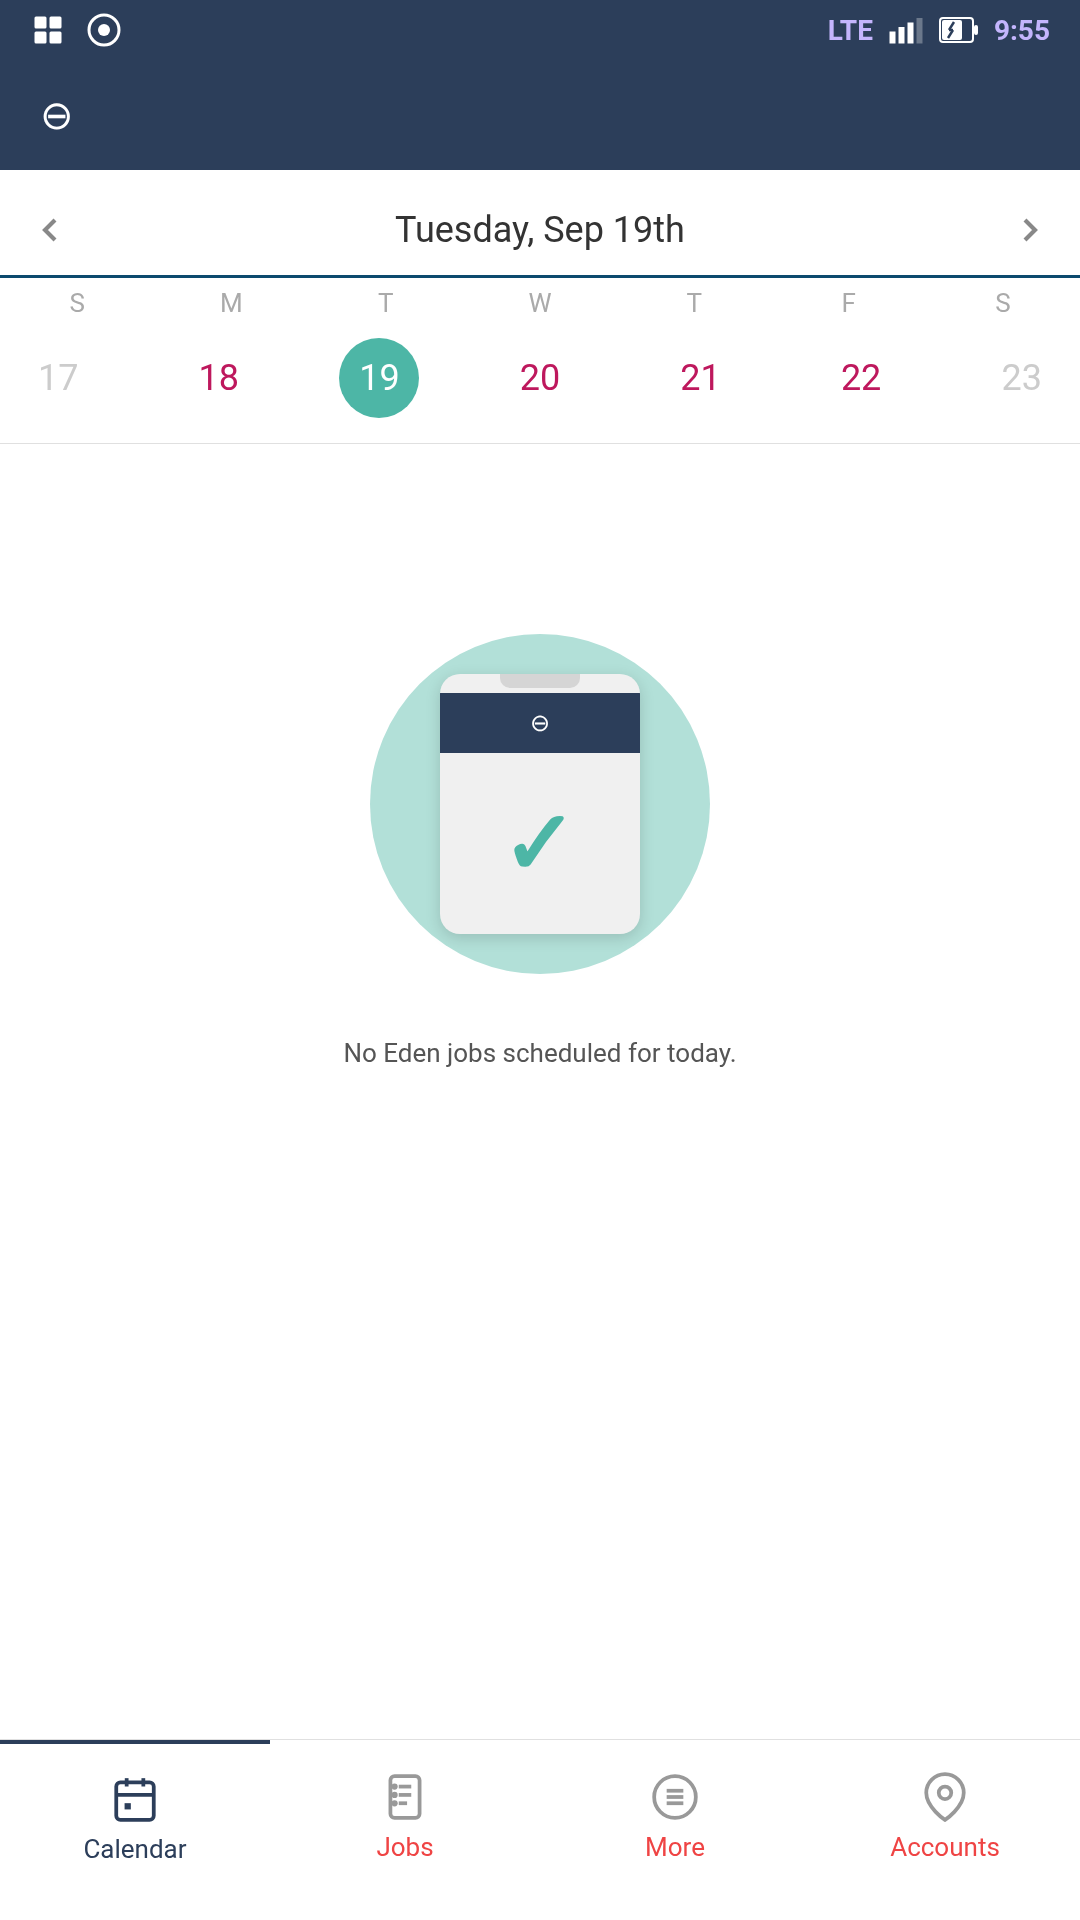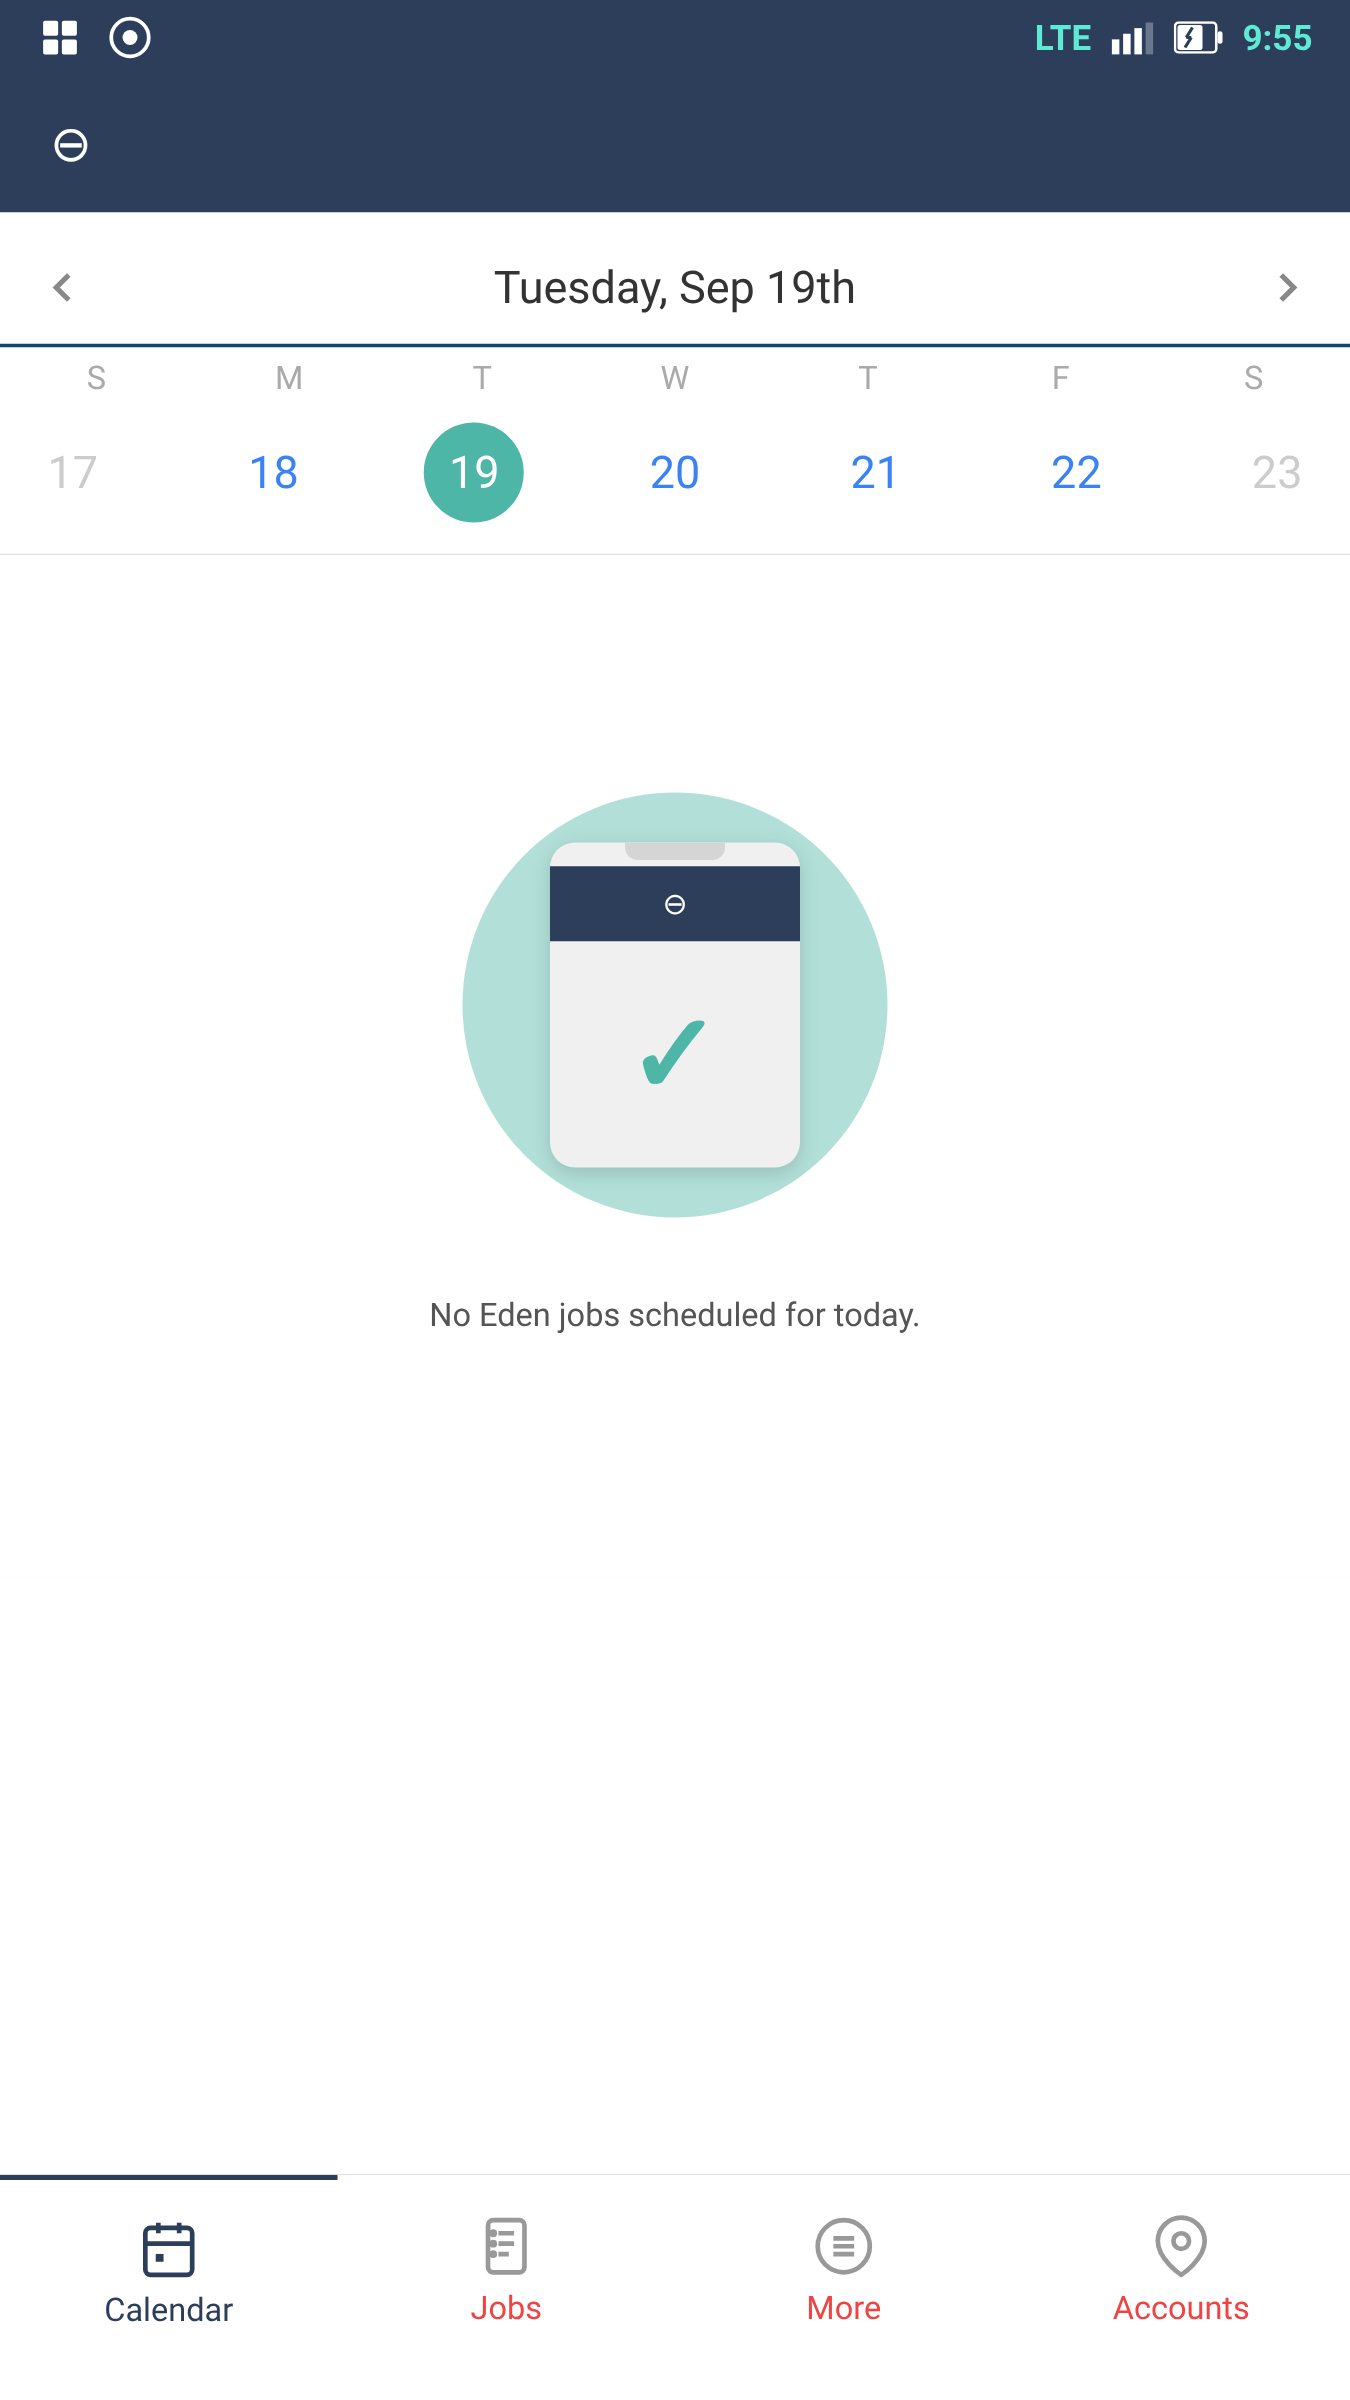--- a/index.html
+++ b/index.html
@@ -29,21 +29,21 @@
 
     .status-bar-left {
       display: flex;
       gap: 20px;
     }
 
     .status-bar-right {
       display: flex;
       align-items: center;
       gap: 15px;
-      color: #5eead4;
+      color: #c4b5fd;
       font-size: 28px;
       font-weight: bold;
     }
 
     
     .app-header {
       width: 100%;
       height: 110px;
       background: #2c3e5a;
       display: flex;
@@ -107,21 +107,21 @@
       display: grid;
       grid-template-columns: repeat(7, 1fr);
       padding: 10px 0 25px;
       border-bottom: 1px solid #e0e0e0;
       gap: 44px;
     }
 
     .date-number {
       text-align: center;
       font-size: 36px;
-      color: #3b82f6;
+      color: #be185d;
       padding: 15px 0;
       display: flex;
       align-items: center;
       justify-content: center;
     }
 
     .date-number.inactive {
       color: #ccc;
     }
 

